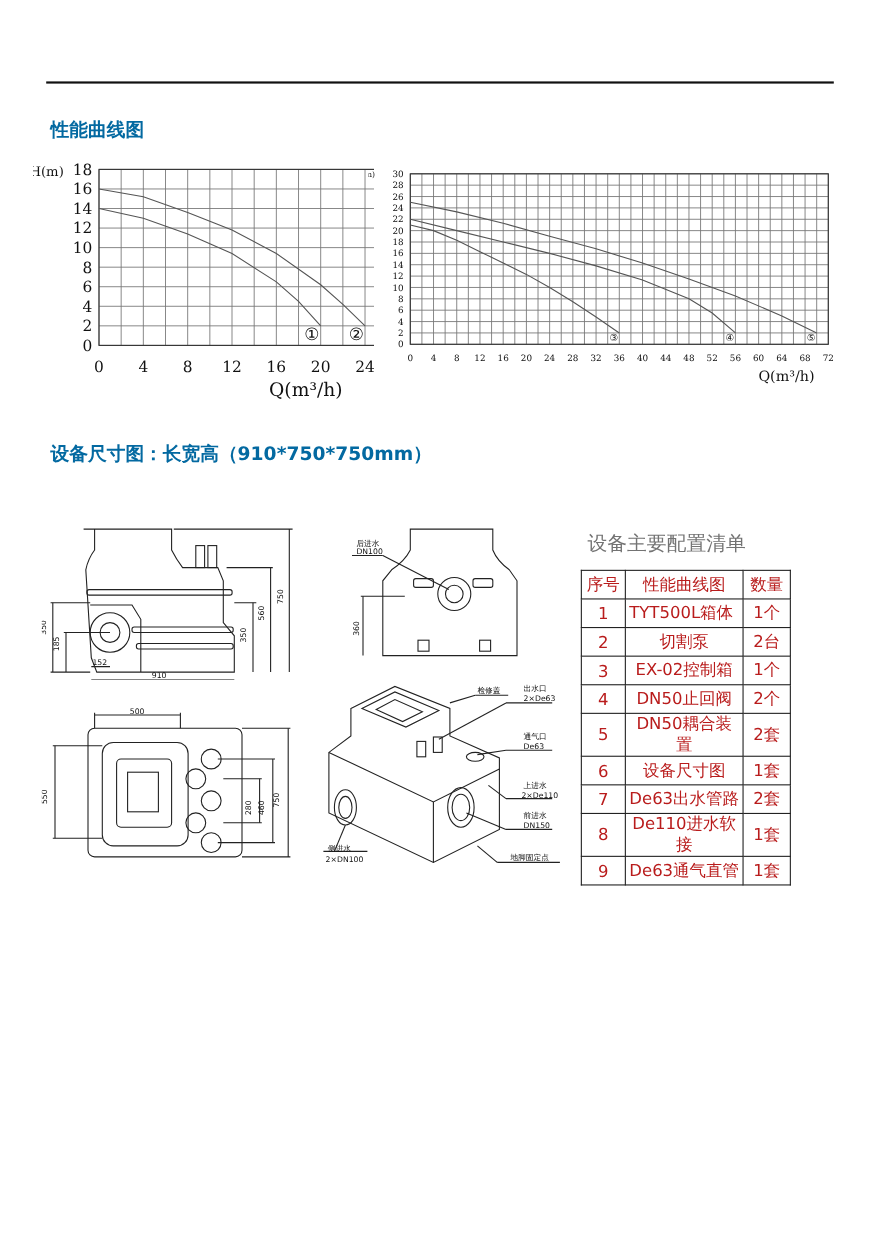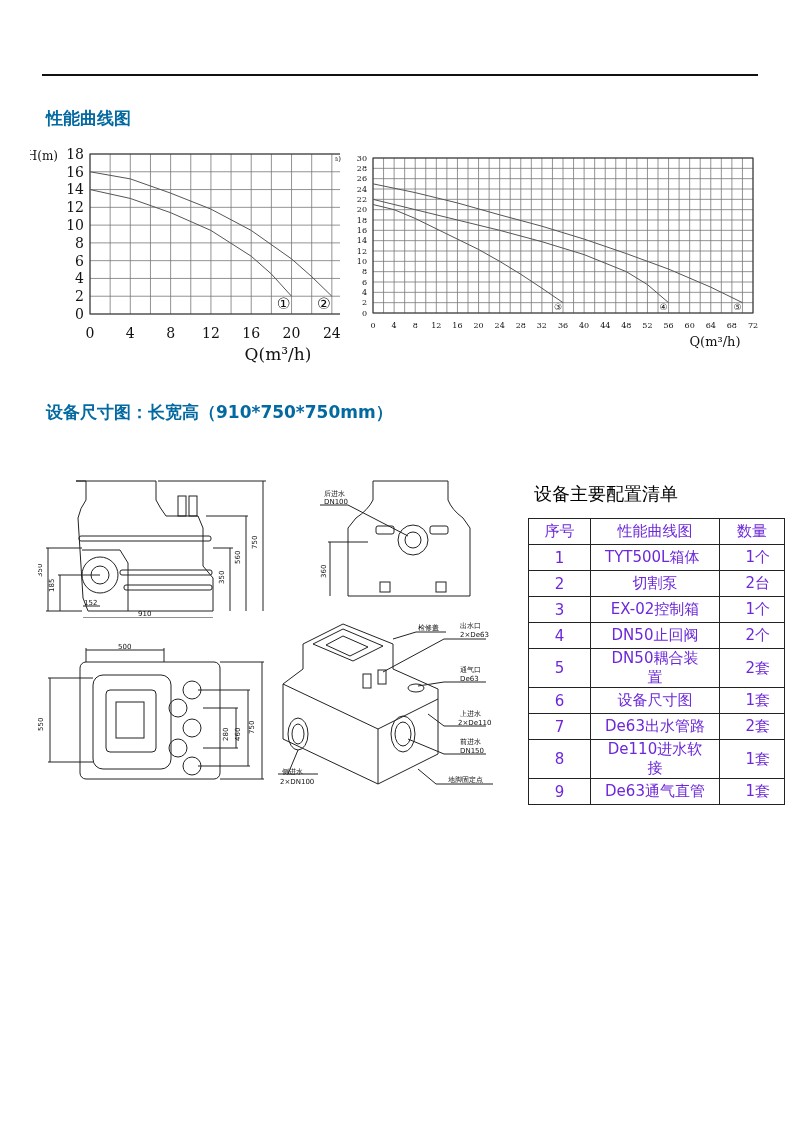--- a/index.html
+++ b/index.html
@@ -2,27 +2,27 @@
 <html><head>
 <meta charset="utf-8">
 <style>
   html, body { margin: 0; padding: 0; background: #ffffff; }
   body { width: 800px; height: 1131px; position: relative; overflow: hidden;
          font-family: "DejaVu Sans", "Liberation Sans", sans-serif; color: #111; }
   .rule { position: absolute; left: 42px; top: 74px; width: 716px; height: 2px; background: #111; }
   .h1 { position: absolute; font-weight: bold; font-size: 17px; color: #0369a1; }
   .chart { position: absolute; }
   .chart svg { display: block; }
-  .cfg-title { position: absolute; left: 534px; top: 482px; font-size: 18px; color: #000000; }
+  .cfg-title { position: absolute; left: 534px; top: 482px; font-size: 18px; color: #737373; }
   table.cfg { position: absolute; left: 528px; top: 518px; border-collapse: collapse; font-size: 15px; }
-  table.cfg td, table.cfg th { border: 1.5px solid #222; height: 25px; padding: 0 14px; font-weight: normal; color: #6d28d9; }
+  table.cfg td, table.cfg th { border: 1.5px solid #222; height: 25px; padding: 0 3px; font-weight: normal; color: #b91c1c; }
   table.cfg th { text-align: center; }
   table.cfg td.no { text-align: center; width: 33px; }
   table.cfg td.part { text-align: center; width: 100px; }
-  table.cfg td.qty { text-align: right; width: 36px; }
+  table.cfg td.qty { text-align: center; width: 36px; }
   .drawing { position: absolute; }
   .lbl { font-family: "DejaVu Sans", sans-serif; font-size: 7px; fill: #111; }
 </style>
 </head>
 <body>
 
 <div class="rule"></div>
 
 <div class="h1" style="left:46px; top:107px;">性能曲线图</div>
 
@@ -263,21 +263,21 @@
       <line x1="182" y1="139" x2="226" y2="139"></line>
       <line x1="224" y1="22" x2="224" y2="139"></line>
     <text class="lbl" stroke="none" x="80" y="9">500</text>
     <text class="lbl" stroke="none" x="0" y="86" transform="rotate(-90 5 86)">550</text>
     <text class="lbl" stroke="none" x="184" y="95" transform="rotate(-90 190 95)">280</text>
     <text class="lbl" stroke="none" x="196" y="95" transform="rotate(-90 202 95)">460</text>
     <text class="lbl" stroke="none" x="210" y="88" transform="rotate(-90 216 88)">750</text>
   </svg>
 </div>
 
-<div class="drawing" style="left:268px; top:614px;">
+<div class="drawing" style="left:284px; top:614px;">
   <svg width="240" height="185" xmlns="http://www.w3.org/2000/svg" fill="none" stroke="#222" stroke-width="1">
     <path d="M35 30 L75 10 L125 30 L125 55 L170 75 L170 140 L110 170 L15 125 L15 70 L35 55 Z"></path>
     <path d="M45 30 L75 15 L115 32 L85 47 Z"></path>
     <path d="M58 31 L75 22 L100 33 L82 42 Z"></path>
     <path d="M15 70 L110 115 L170 85"></path>
     <line x1="110" y1="115" x2="110" y2="170"></line>
     <ellipse cx="30" cy="120" rx="10" ry="16"></ellipse>
       <ellipse cx="30" cy="120" rx="6" ry="10"></ellipse>
     <ellipse cx="135" cy="120" rx="12" ry="18"></ellipse>
       <ellipse cx="135" cy="120" rx="8" ry="12"></ellipse>

